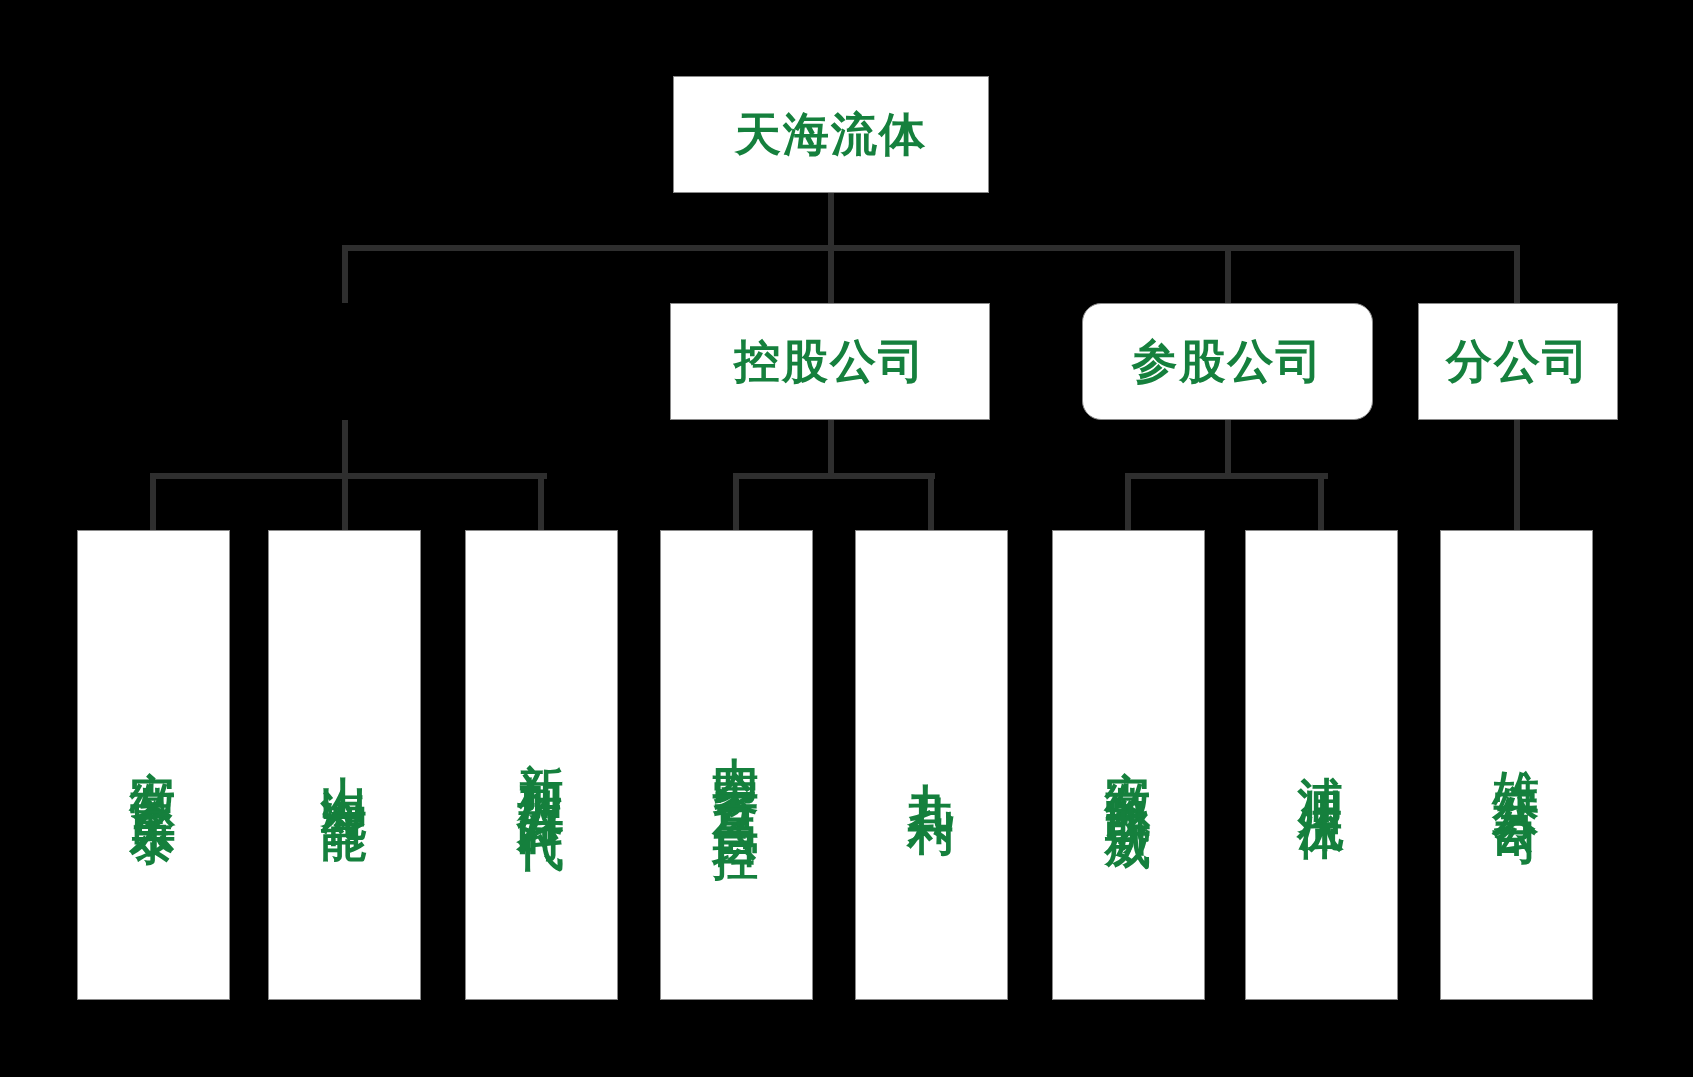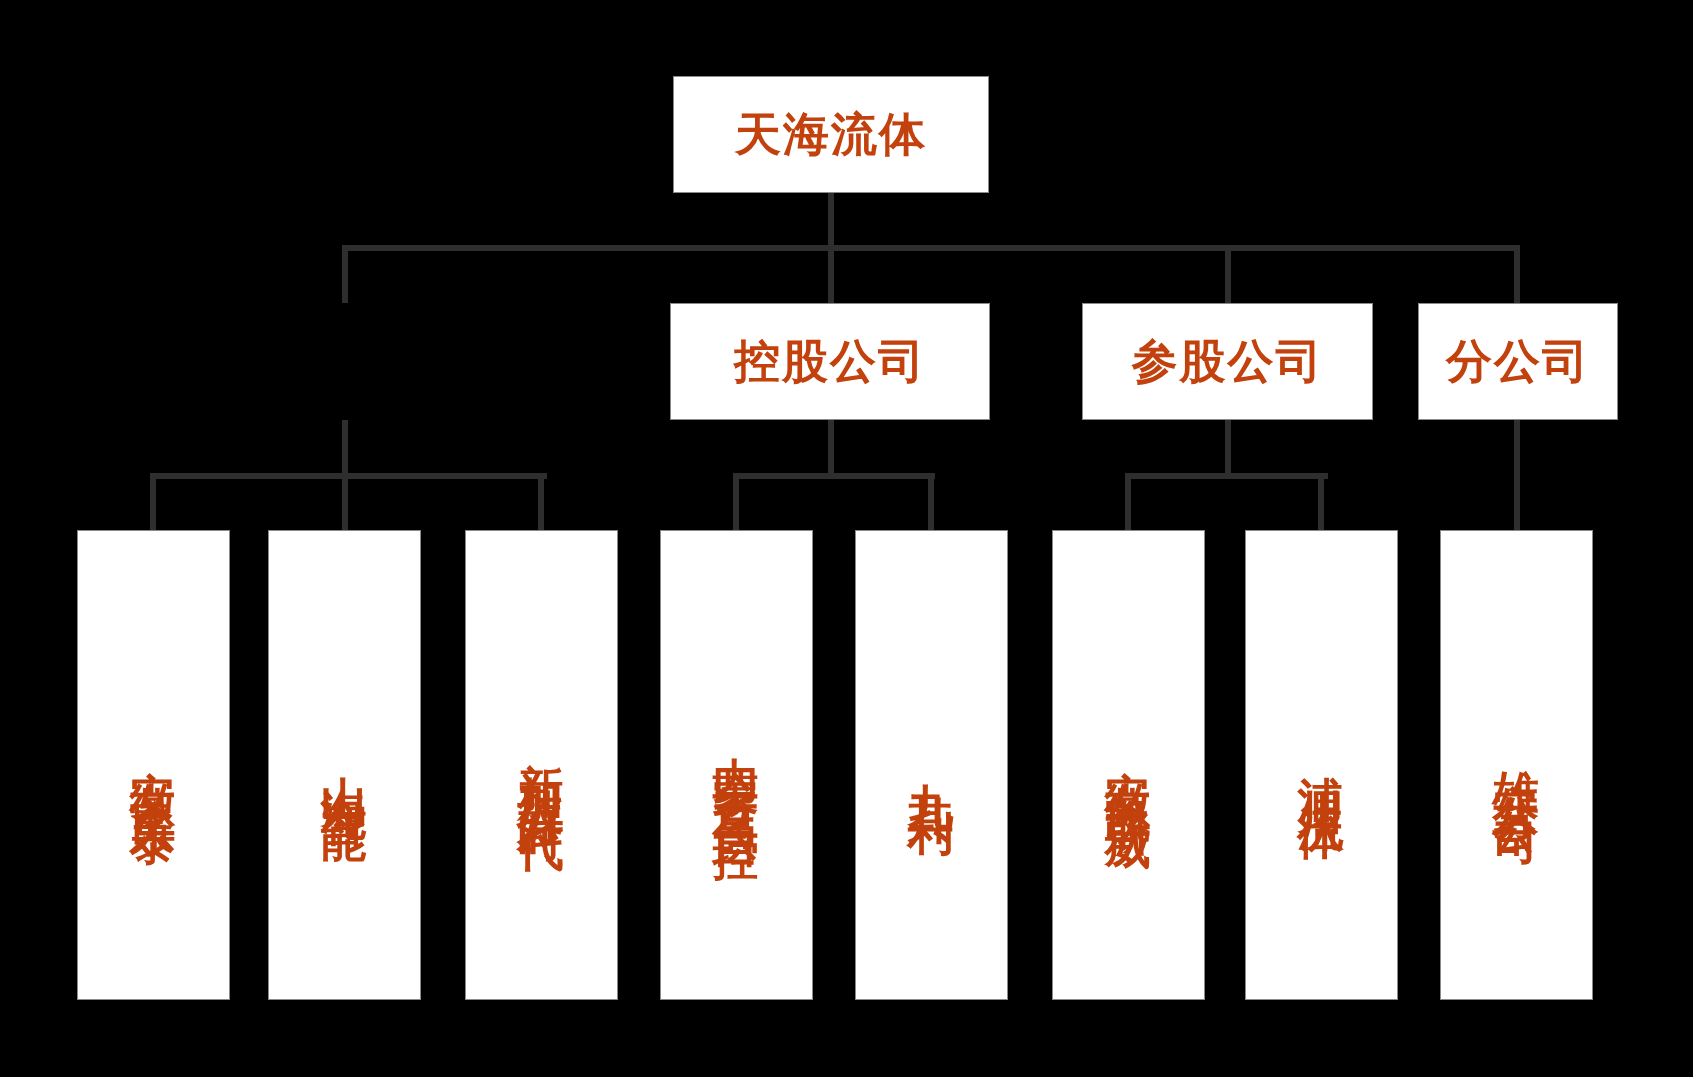--- a/index.html
+++ b/index.html
@@ -12,40 +12,40 @@
     font-family: "Liberation Sans", "DejaVu Sans", sans-serif;
   }
   .node {
     position: absolute;
     background: #ffffff;
     border: 1px solid #8a8a8a;
     box-sizing: border-box;
     display: flex;
     align-items: center;
     justify-content: center;
-    color: #c2410c;
+    color: #15803d;
     font-weight: 700;
   }
   .node-h { font-size: 46px; letter-spacing: 2px; }
   .node-v { font-size: 46px; }
   .vtext {
     writing-mode: vertical-rl;
     text-orientation: upright;
     letter-spacing: 13px;
     line-height: 1;
   }
   .line {
     position: absolute;
     background: #2e2e2e;
   }
   
   #n-root  { left: 673px;  top: 76px;  width: 316px; height: 117px; }
   #n-g0    { left: 200px;  top: 303px; width: 290px; height: 117px; }
   #n-g1    { left: 670px;  top: 303px; width: 320px; height: 117px; }
-  #n-g2    { left: 1082px; top: 303px; width: 291px; height: 117px; }
+  #n-g2    { left: 1082px; top: 303px; width: 291px; height: 117px; border-radius: 19px; }
   #n-g3    { left: 1418px; top: 303px; width: 200px; height: 117px; }
   .leaf    { top: 530px; width: 153px; height: 470px; }
   #n-l0 { left: 77px; }
   #n-l1 { left: 268px; }
   #n-l2 { left: 465px; }
   #n-l3 { left: 660px; }
   #n-l4 { left: 855px; }
   #n-l5 { left: 1052px; }
   #n-l6 { left: 1245px; }
   #n-l7 { left: 1440px; }

